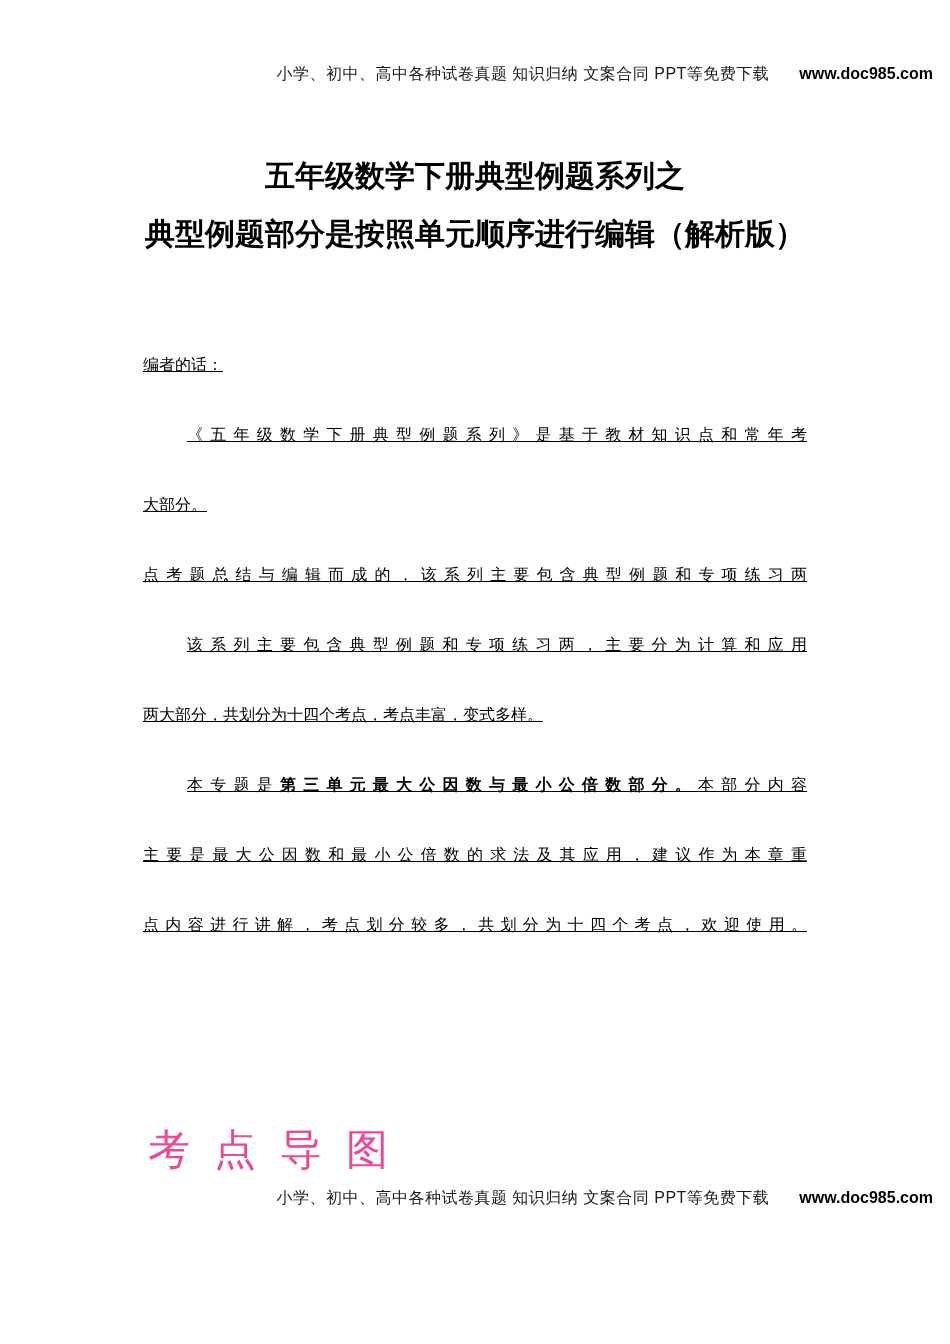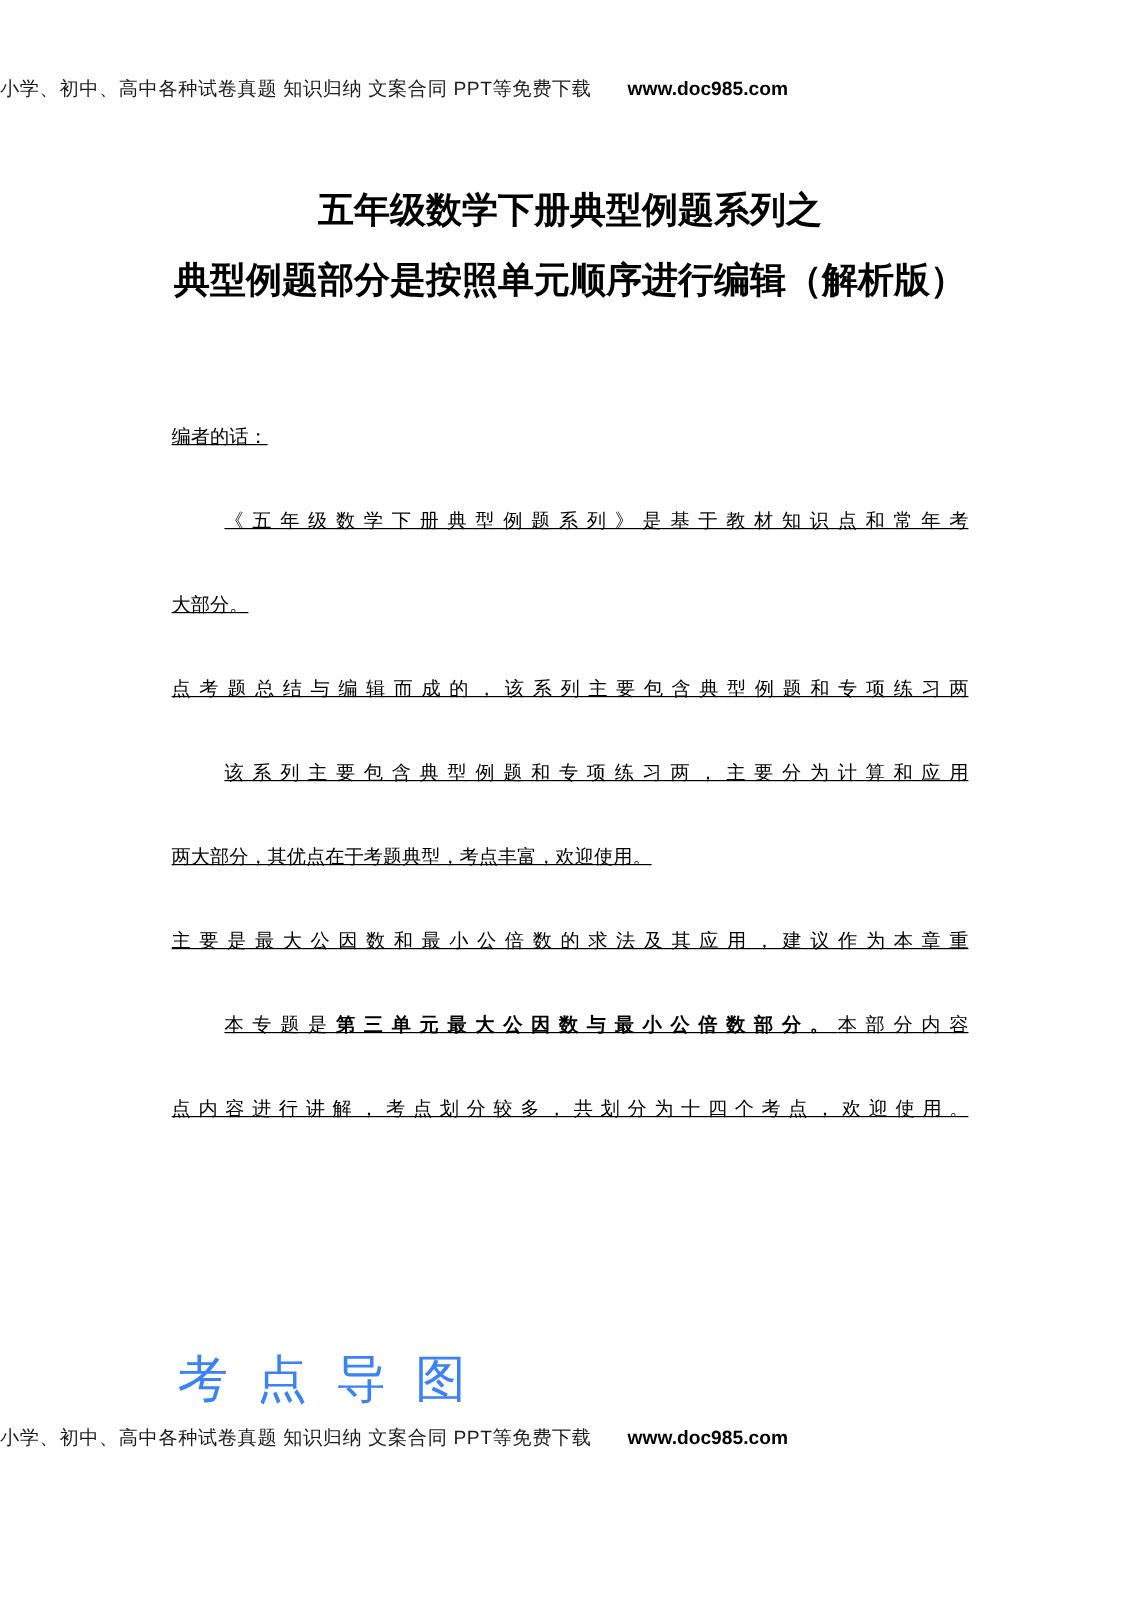--- a/index.html
+++ b/index.html
@@ -5,21 +5,21 @@
   * { margin:0; padding:0; box-sizing:border-box; }
   html,body { background:#ffffff; }
   body {
     width:950px; height:1344px;
     position:relative;
     font-family:"Liberation Sans", sans-serif;
     overflow:hidden;
   }
   .runhead {
     position:absolute; left:0; right:17px;
-    text-align:left;
+    text-align:right;
     font-size:16px;
     color:#1c1c1c;
     letter-spacing:0.5px;
     white-space:nowrap;
   }
   .runhead .url {
     font-weight:700;
     margin-left:30px;
     color:#000;
     letter-spacing:0;
@@ -58,45 +58,45 @@
   .line .b { font-weight:700; }
 
   .section-heading {
     position:absolute;
     left:148px;
     top:1126px;
     font-family:"Liberation Serif", serif;
     font-size:42px;
     line-height:48px;
     letter-spacing:24px;
-    color:#3b82f6;
+    color:#ec4899;
     white-space:nowrap;
   }
 </style>
 </head>
 <body>
 
 <div class="runhead header">
   <span>小学、初中、高中各种试卷真题 知识归纳 文案合同 PPT等免费下载</span><span class="url">www.doc985.com</span>
 </div>
 
 <div class="title-line l1">五年级数学下册典型例题系列之</div>
 <div class="title-line l2">典型例题部分是按照单元顺序进行编辑（解析版）</div>
 
 <div class="content">
   <div class="line">编者的话：</div>
   <div class="line indent fill">《五年级数学下册典型例题系列》是基于教材知识点和常年考</div>
   <div class="line">大部分。</div>
   <div class="line fill">点考题总结与编辑而成的，该系列主要包含典型例题和专项练习两</div>
   <div class="line indent fill">该系列主要包含典型例题和专项练习两，主要分为计算和应用</div>
-  <div class="line">两大部分，其优点在于考题典型，考点丰富，欢迎使用。</div>
-  <div class="line fill">主要是最大公因数和最小公倍数的求法及其应用，建议作为本章重</div>
+  <div class="line">两大部分，共划分为十四个考点，考点丰富，变式多样。</div>
   <div class="line indent fill">
     <span>本专题是</span><span class="b">第三单元最大公因数与最小公倍数部分。</span><span>本部分内容</span>
   </div>
+  <div class="line fill">主要是最大公因数和最小公倍数的求法及其应用，建议作为本章重</div>
   <div class="line fill">点内容进行讲解，考点划分较多，共划分为十四个考点，欢迎使用。</div>
 </div>
 
 <div class="section-heading">考点导图</div>
 
 <div class="runhead footer">
   <span>小学、初中、高中各种试卷真题 知识归纳 文案合同 PPT等免费下载</span><span class="url">www.doc985.com</span>
 </div>
 
 </body></html>

